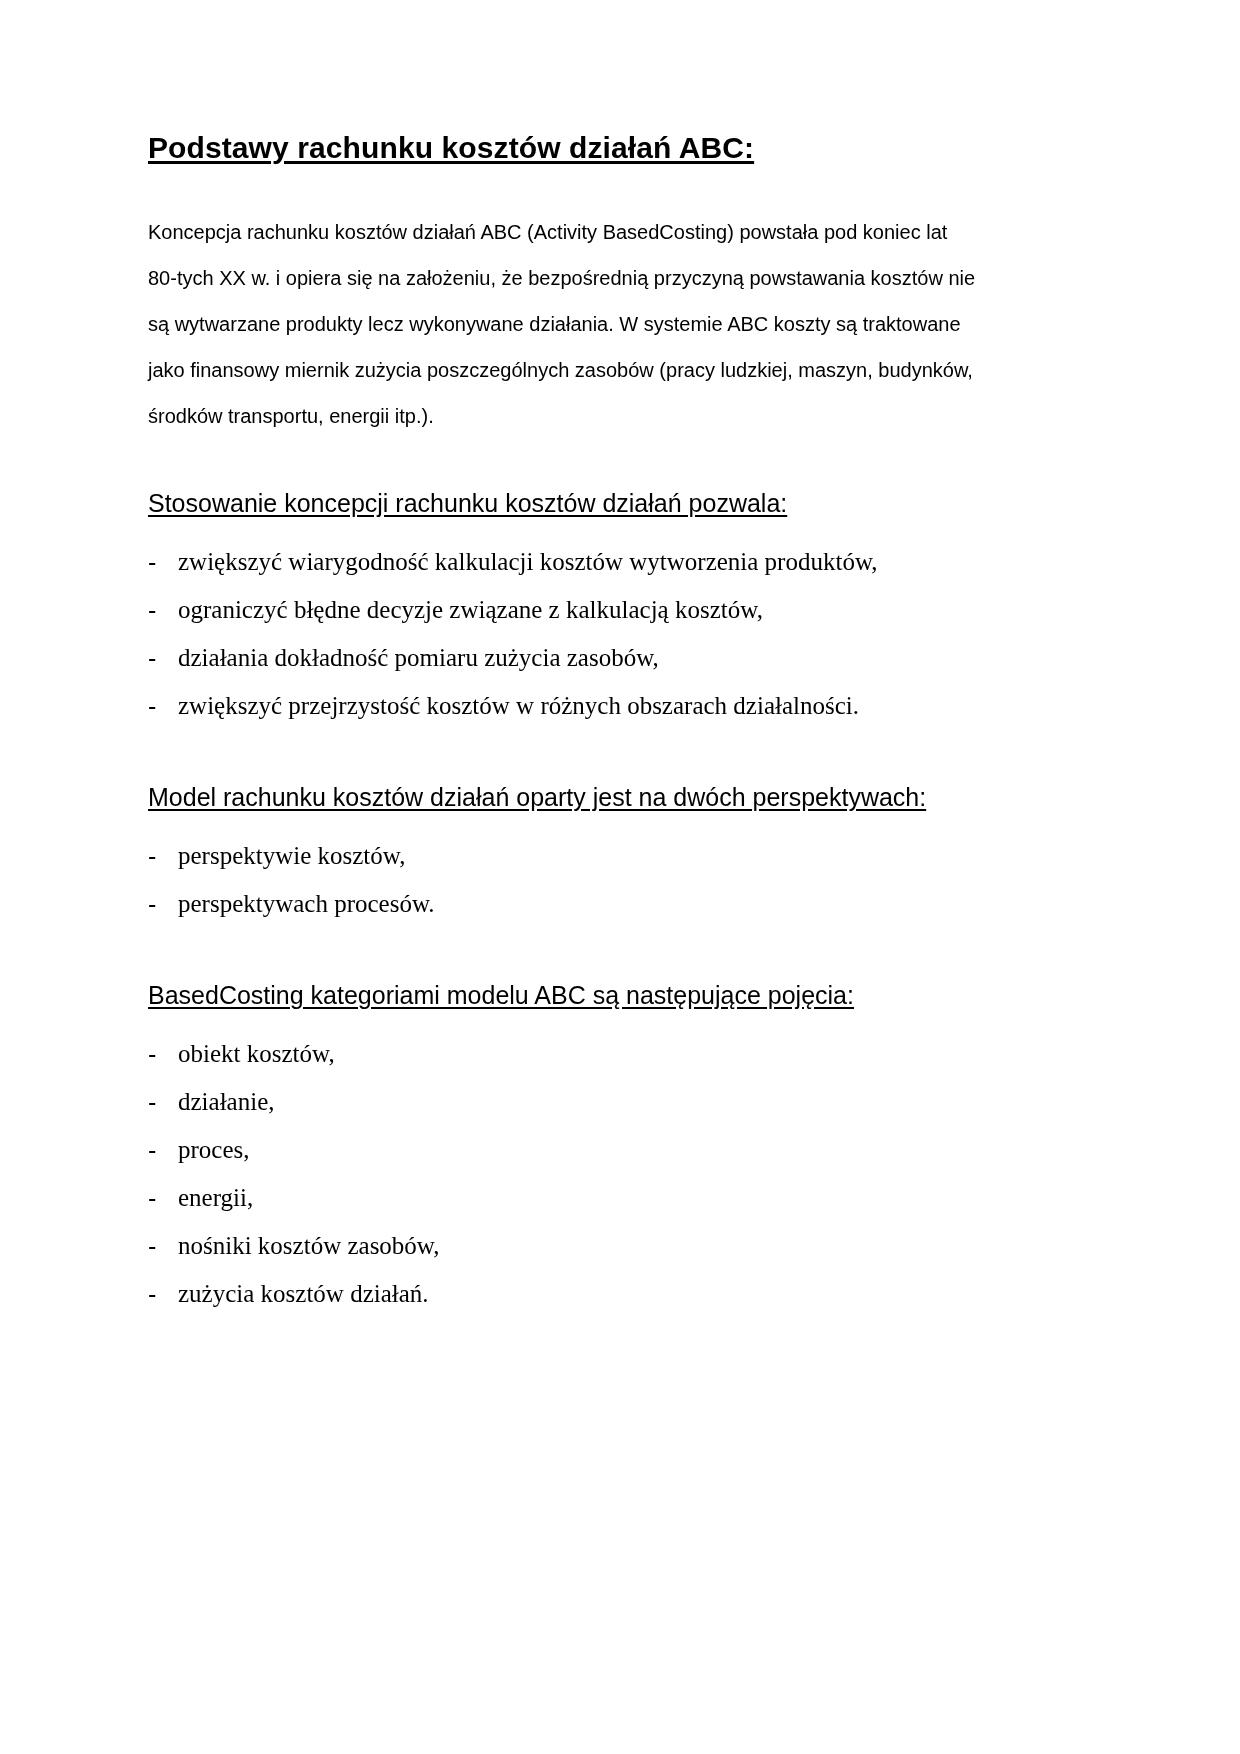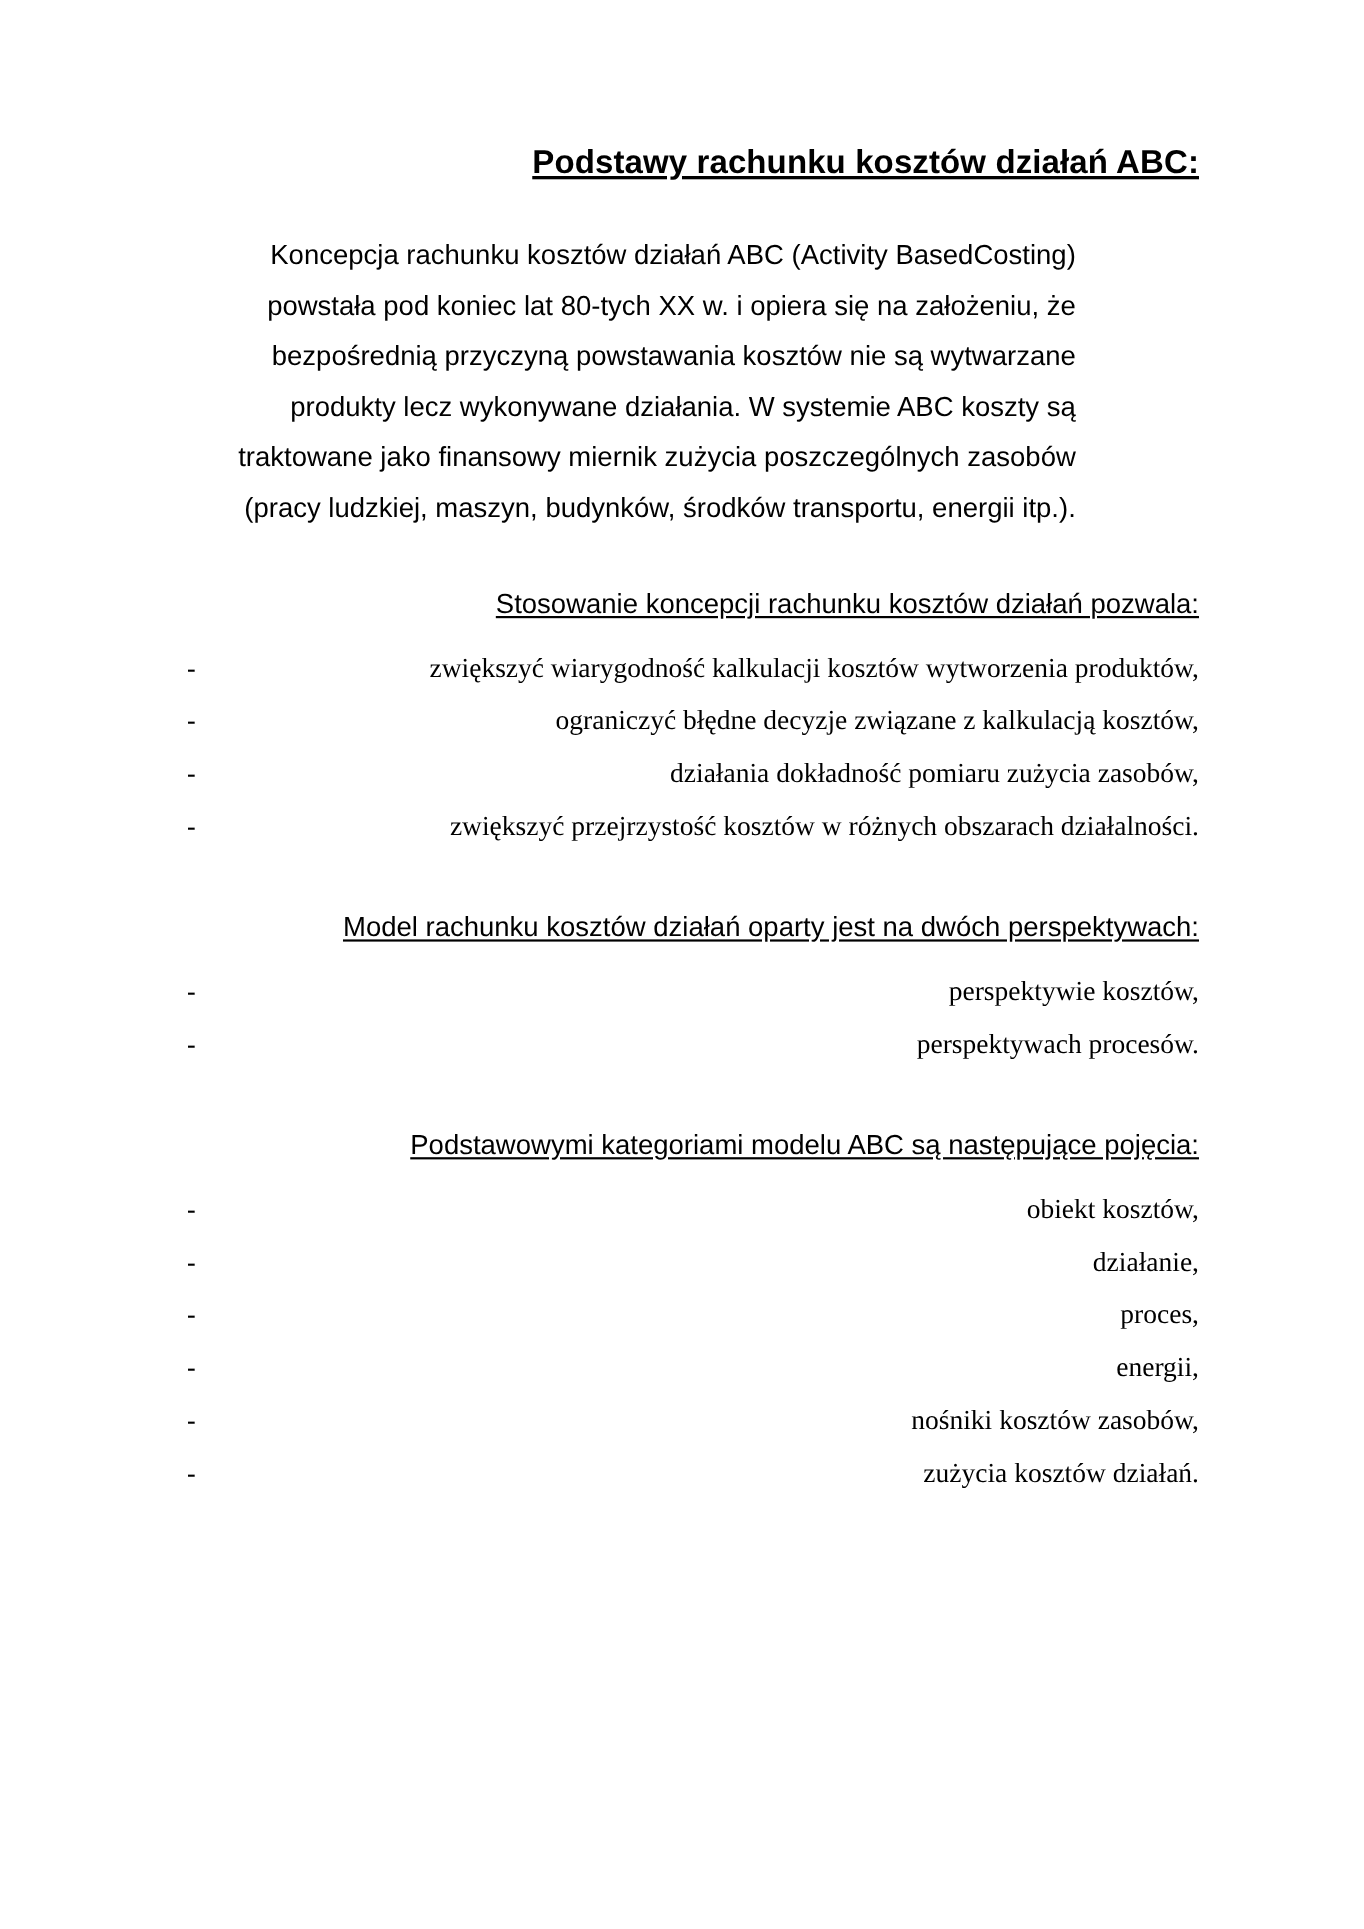--- a/index.html
+++ b/index.html
@@ -13,33 +13,32 @@
     font-family: "Liberation Sans", sans-serif;
     color: #000000;
     -webkit-font-smoothing: antialiased;
   }
   .page {
     position: relative;
     width: 1240px;
     height: 1390px;
     box-sizing: border-box;
     padding: 128px 150px 0 148px;
-    text-align: right;
   }
   .doc-title {
     font-size: 30px;
     font-weight: bold;
     letter-spacing: 0.1px;
     text-decoration: underline;
     text-underline-offset: 3px;
     margin: 0 0 42px 0;
     line-height: 1.3;
   }
   .para {
-    font-size: 25px;
+    font-size: 20px;
     line-height: 46px;
     margin: 0 0 44px 0;
     max-width: 830px;
   }
   .section-heading {
     font-size: 25px;
     font-weight: normal;
     text-decoration: underline;
     text-underline-offset: 3px;
     line-height: 40px;
@@ -109,21 +108,21 @@
         <span class="txt">perspektywie kosztów,</span>
       </li>
       <li>
         <span class="dash">-</span>
         <span class="txt">perspektywach procesów.</span>
       </li>
     </ul>
   </div>
 
   <div class="block">
-    <div class="section-heading">Podstawowymi kategoriami modelu ABC są następujące pojęcia:</div>
+    <div class="section-heading">BasedCosting kategoriami modelu ABC są następujące pojęcia:</div>
     <ul class="dash-list">
       <li>
         <span class="dash">-</span>
         <span class="txt">obiekt kosztów,</span>
       </li>
       <li>
         <span class="dash">-</span>
         <span class="txt">działanie,</span>
       </li>
       <li>

